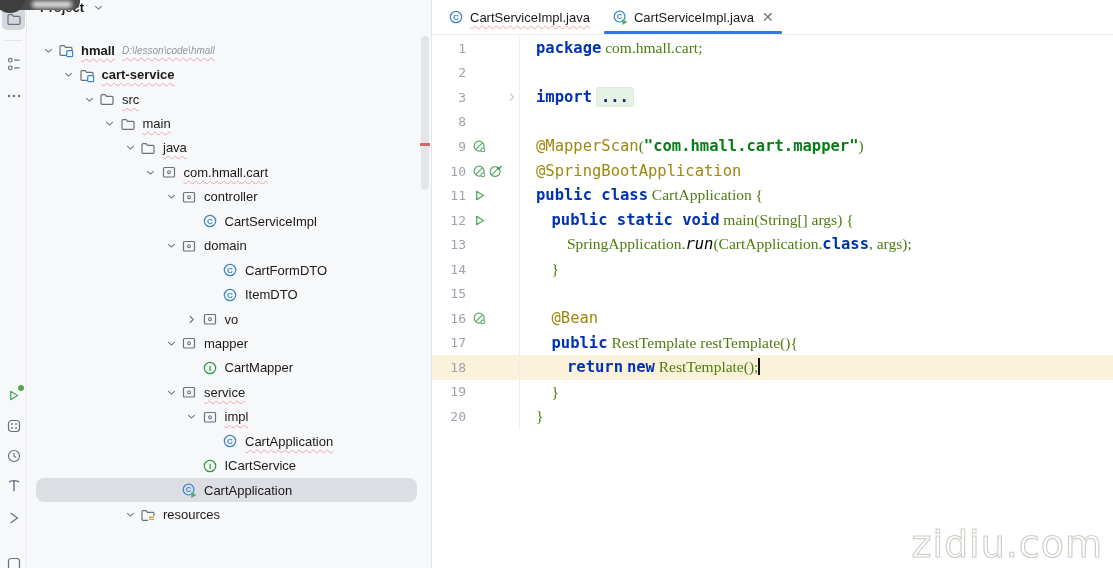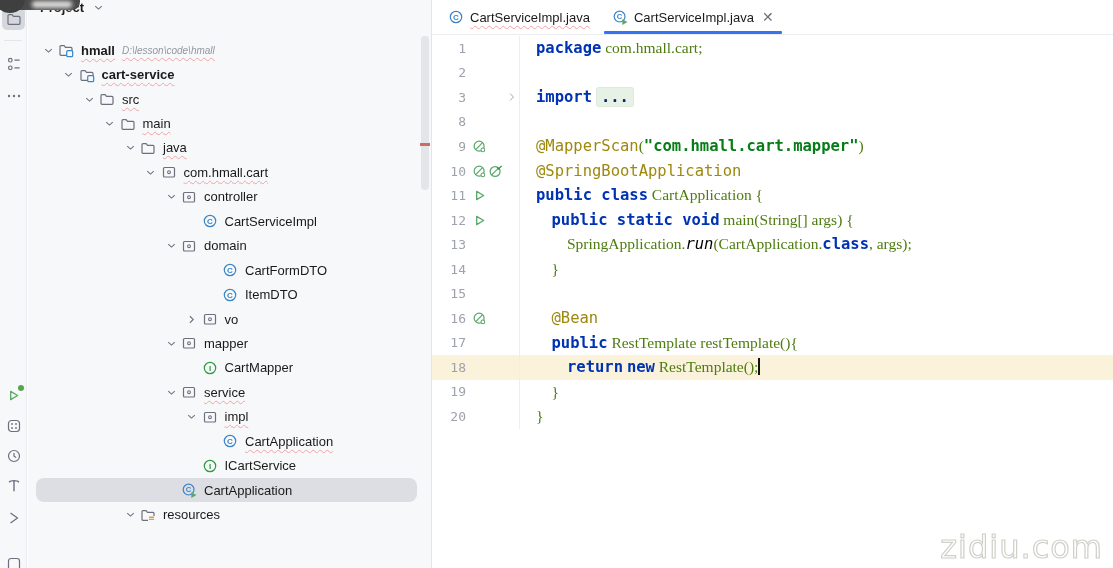--- a/index.html
+++ b/index.html
@@ -68,21 +68,21 @@
   .caret { display:inline-block; width:2px; height:17px; background:#111;
     vertical-align:-3px; }
 
   
   .recorder { position:absolute; left:0; top:0; width:80px; height:10px;
     background:#4A4A4A; border-radius:0 0 8px 0; z-index:9; }
   .recorder .blob { position:absolute; left:-5px; top:-15px; width:30px; height:28px;
     border-radius:50%; background:#3F3F3F; }
   .recorder .smudge { position:absolute; left:32px; top:1px; width:40px; height:7px;
     background:rgba(255,255,255,.8); filter:blur(2px); border-radius:3px; }
-  .watermark { position:absolute; right:10px; bottom:2px; font-size:32px; letter-spacing:1px;
+  .watermark { position:absolute; right:10px; bottom:2px; font-size:38px; letter-spacing:1px;
     font-family:"DejaVu Sans", sans-serif; color:rgba(255,255,255,0.05);
     -webkit-text-stroke:1.2px #D0D0CA; z-index:8; }
 </style>
 </head>
 <body>
 
 <div class="stripe" id="stripe">
     <div class="sbtn active" style="top:7px">
       <span style="display:flex">
         <svg width="16" height="16" viewBox="0 0 16 16" fill="none">

